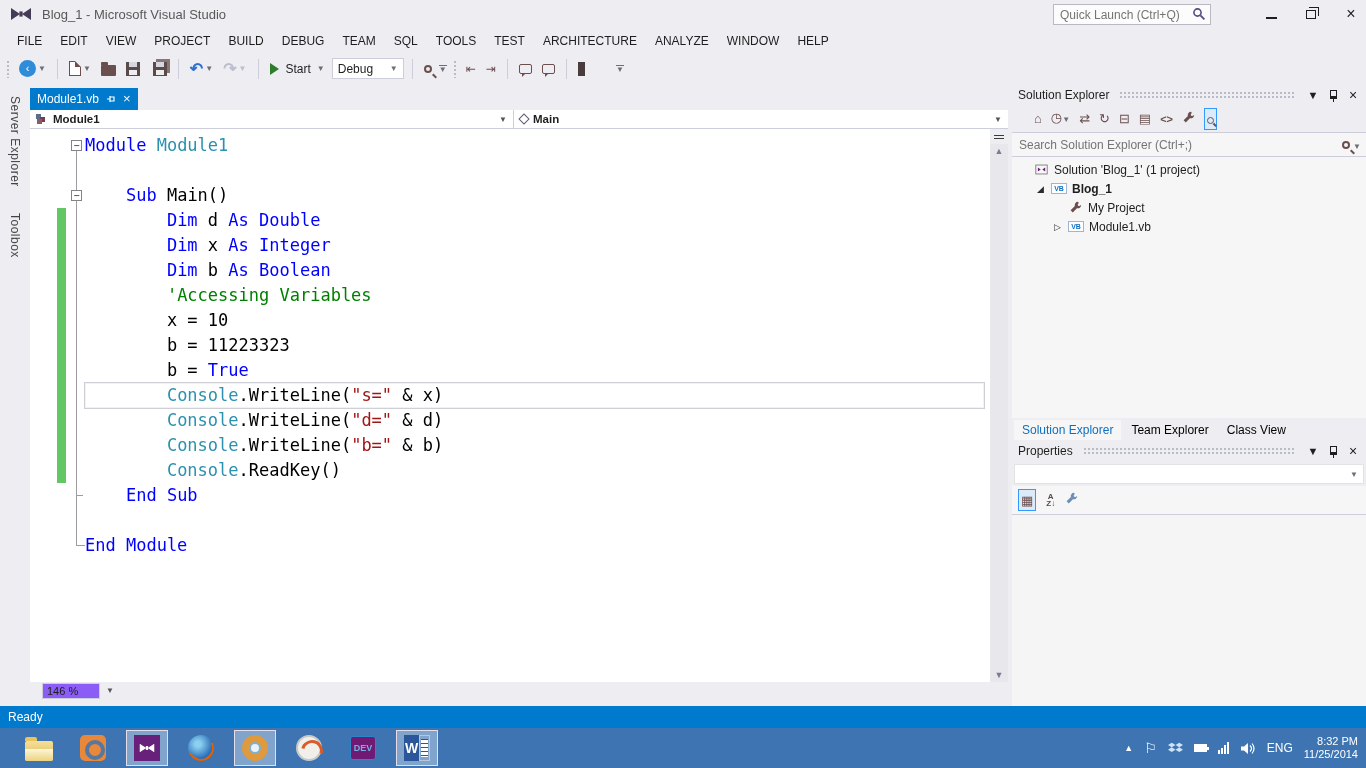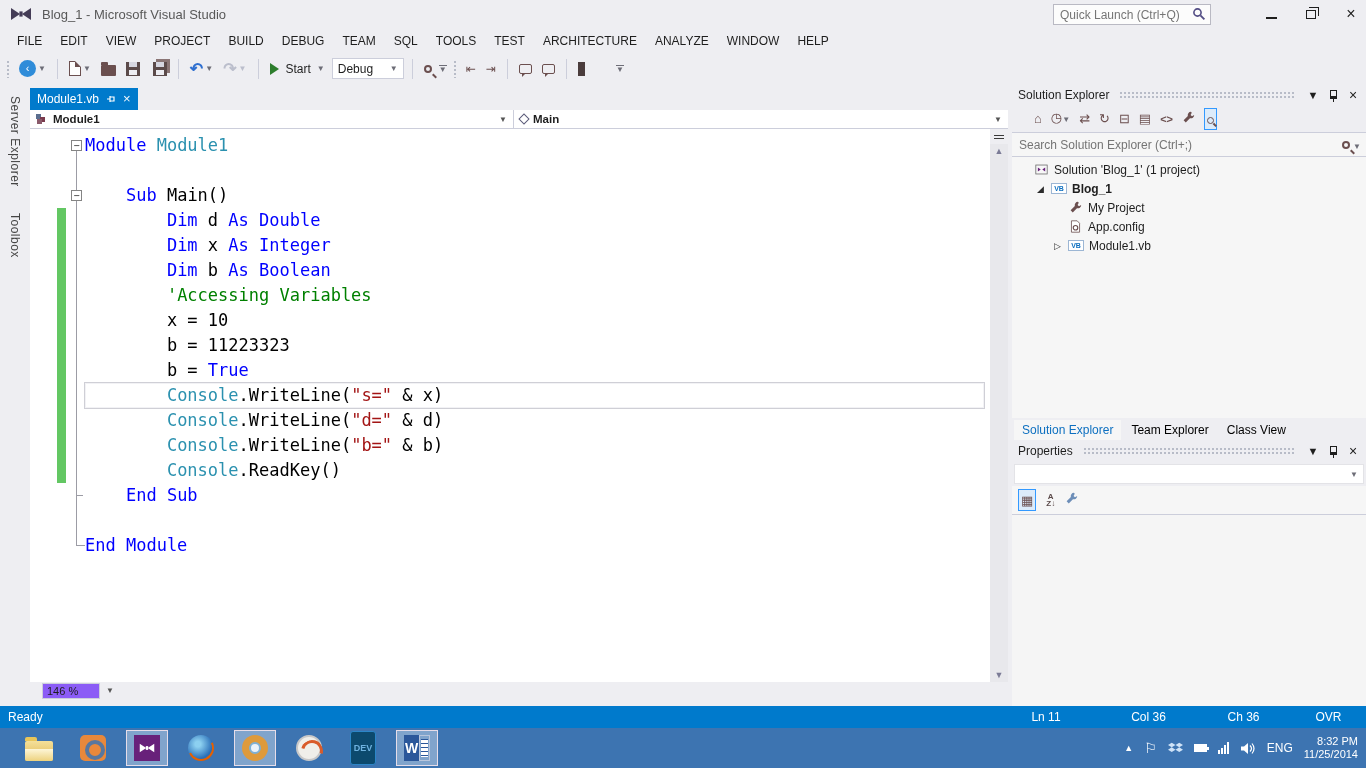--- a/index.html
+++ b/index.html
@@ -147,21 +147,21 @@
   .folder-big:after { content:""; position:absolute; bottom:0; left:0; width:28px; height:12px; background:linear-gradient(#FDF6D8,#EDD27E); border-radius:0 0 2px 2px; }
   .msgr { width:26px; height:26px; border-radius:5px; background:#E8883B; position:relative; }
   .msgr:after { content:""; position:absolute; left:5px; top:5px; width:12px; height:12px; border:4px solid #3D74B1; border-radius:50%; opacity:.85; }
   .vs-tile { width:26px; height:26px; background:#68217A; display:flex; align-items:center; justify-content:center; }
   .ffx { width:26px; height:26px; border-radius:50%; background:radial-gradient(circle at 38% 35%, #8CD0F0 12%, #2A6FB8 62%); position:relative; overflow:hidden; }
   .ffx:after { content:""; position:absolute; inset:-2px; border:4px solid transparent; border-right-color:#E66000; border-bottom-color:#E66000; border-radius:50%; transform:rotate(20deg); }
   .chr { width:26px; height:26px; border-radius:50%; background:#DE9A3C; position:relative; }
   .chr:after { content:""; position:absolute; left:7px; top:7px; width:8px; height:8px; background:#EAF2FA; border:2px solid #7EB0D5; border-radius:50%; }
   .swirl { width:26px; height:26px; border-radius:50%; background:#F0EFEA; border:2px solid #C8C8C8; position:relative; }
   .swirl:after { content:""; position:absolute; left:3px; top:3px; width:16px; height:16px; border:3px solid transparent; border-top-color:#D95C2B; border-right-color:#D95C2B; border-radius:50%; transform:rotate(-30deg); }
-  .devtile { width:26px; height:34px; background:#0c4a6e; border:1px solid #2C86C8; border-radius:3px; color:#6FB3E0; font-size:9px; font-weight:bold; display:flex; align-items:center; justify-content:center; }
+  .devtile { width:26px; height:24px; background:#701a75; border:1px solid #2C86C8; border-radius:3px; color:#6FB3E0; font-size:9px; font-weight:bold; display:flex; align-items:center; justify-content:center; }
   .wordtile { width:26px; height:26px; display:flex; }
   .w-left { width:15px; height:26px; background:#2B579A; color:#fff; font-weight:bold; font-size:14px; display:flex; align-items:center; justify-content:center; }
   .w-right { width:11px; height:26px; background:#fff; border:1px solid #B9C6DC; background-image:repeating-linear-gradient(#fff 0 3px, #2B579A 3px 4px); background-clip:content-box; padding:3px 1px; }
   .tray { position:absolute; right:8px; top:0; height:40px; display:flex; align-items:center; gap:11px; color:#fff; }
   .tray-arrow { font-size:9px; }
   .flag-g { font-size:14px; }
   .batt { width:13px; height:8px; border:1px solid #fff; position:relative; background:#fff; }
   .batt:after { content:""; position:absolute; right:-3px; top:2px; width:2px; height:3px; background:#fff; }
   .bars { display:flex; align-items:flex-end; gap:1px; }
   .bars i { width:2px; background:#fff; display:block; }
@@ -400,30 +400,20 @@
         <div class="tree-row" style="padding-left: 40px;">
           <span class="exp"></span>
           <span class="ic-wrap">
             <svg width="13" height="13" viewBox="0 0 16 16">
               <path d="M11 1a4 4 0 0 0-3.8 5.2L2 11.4 4.6 14l5.2-5.2A4 4 0 0 0 15 5L12.3 6.5 10.6 4.8 12 2z" fill="#6B4F4F"></path>
             </svg>
           </span>
           <span class="lbl">My Project</span>
         </div>
         <div class="tree-row" style="padding-left: 40px;">
-          <span class="exp"></span>
-          <span class="ic-wrap">
-            <svg width="13" height="13" viewBox="0 0 16 16">
-              <path d="M3 1 H10 L13 4 V15 H3 Z" fill="#fff" stroke="#6B4F4F"></path>
-              <circle cx="8" cy="9.5" r="2.8" fill="none" stroke="#6B4F4F" stroke-width="1.4"></circle>
-            </svg>
-          </span>
-          <span class="lbl">App.config</span>
-        </div>
-        <div class="tree-row" style="padding-left: 40px;">
           <span class="exp">▷</span>
           <span class="vb-badge">VB</span>
           <span class="lbl">Module1.vb</span>
         </div>
       </div>
     <div class="panel-tabs">
         <span class="ptab active">Solution Explorer</span>
         <span class="ptab">Team Explorer</span>
         <span class="ptab">Class View</span>
       </div>
@@ -447,26 +437,20 @@
             <path d="M11 1a4 4 0 0 0-3.8 5.2L2 11.4 4.6 14l5.2-5.2A4 4 0 0 0 15 5L12.3 6.5 10.6 4.8 12 2z" fill="#6D8EB8"></path>
           </svg>
       </span>
     </div>
     <div class="prop-empty"></div>
   </div>
 </div>
 
 <div class="statusbar">
   <span class="status-msg">Ready</span>
-  <div class="status-right">
-    <span class="status-cell sc-ln">Ln 11</span>
-    <span class="status-cell sc-col">Col 36</span>
-    <span class="status-cell sc-ch">Ch 36</span>
-    <span class="status-cell sc-ovr">OVR</span>
-  </div>
 </div>
 
 <div class="taskbar">
   <div class="task-apps">
     <div class="task-tile">
         <span class="folder-big"></span>
       </div>
     <div class="task-tile">
         <span class="msgr"></span>
       </div>

